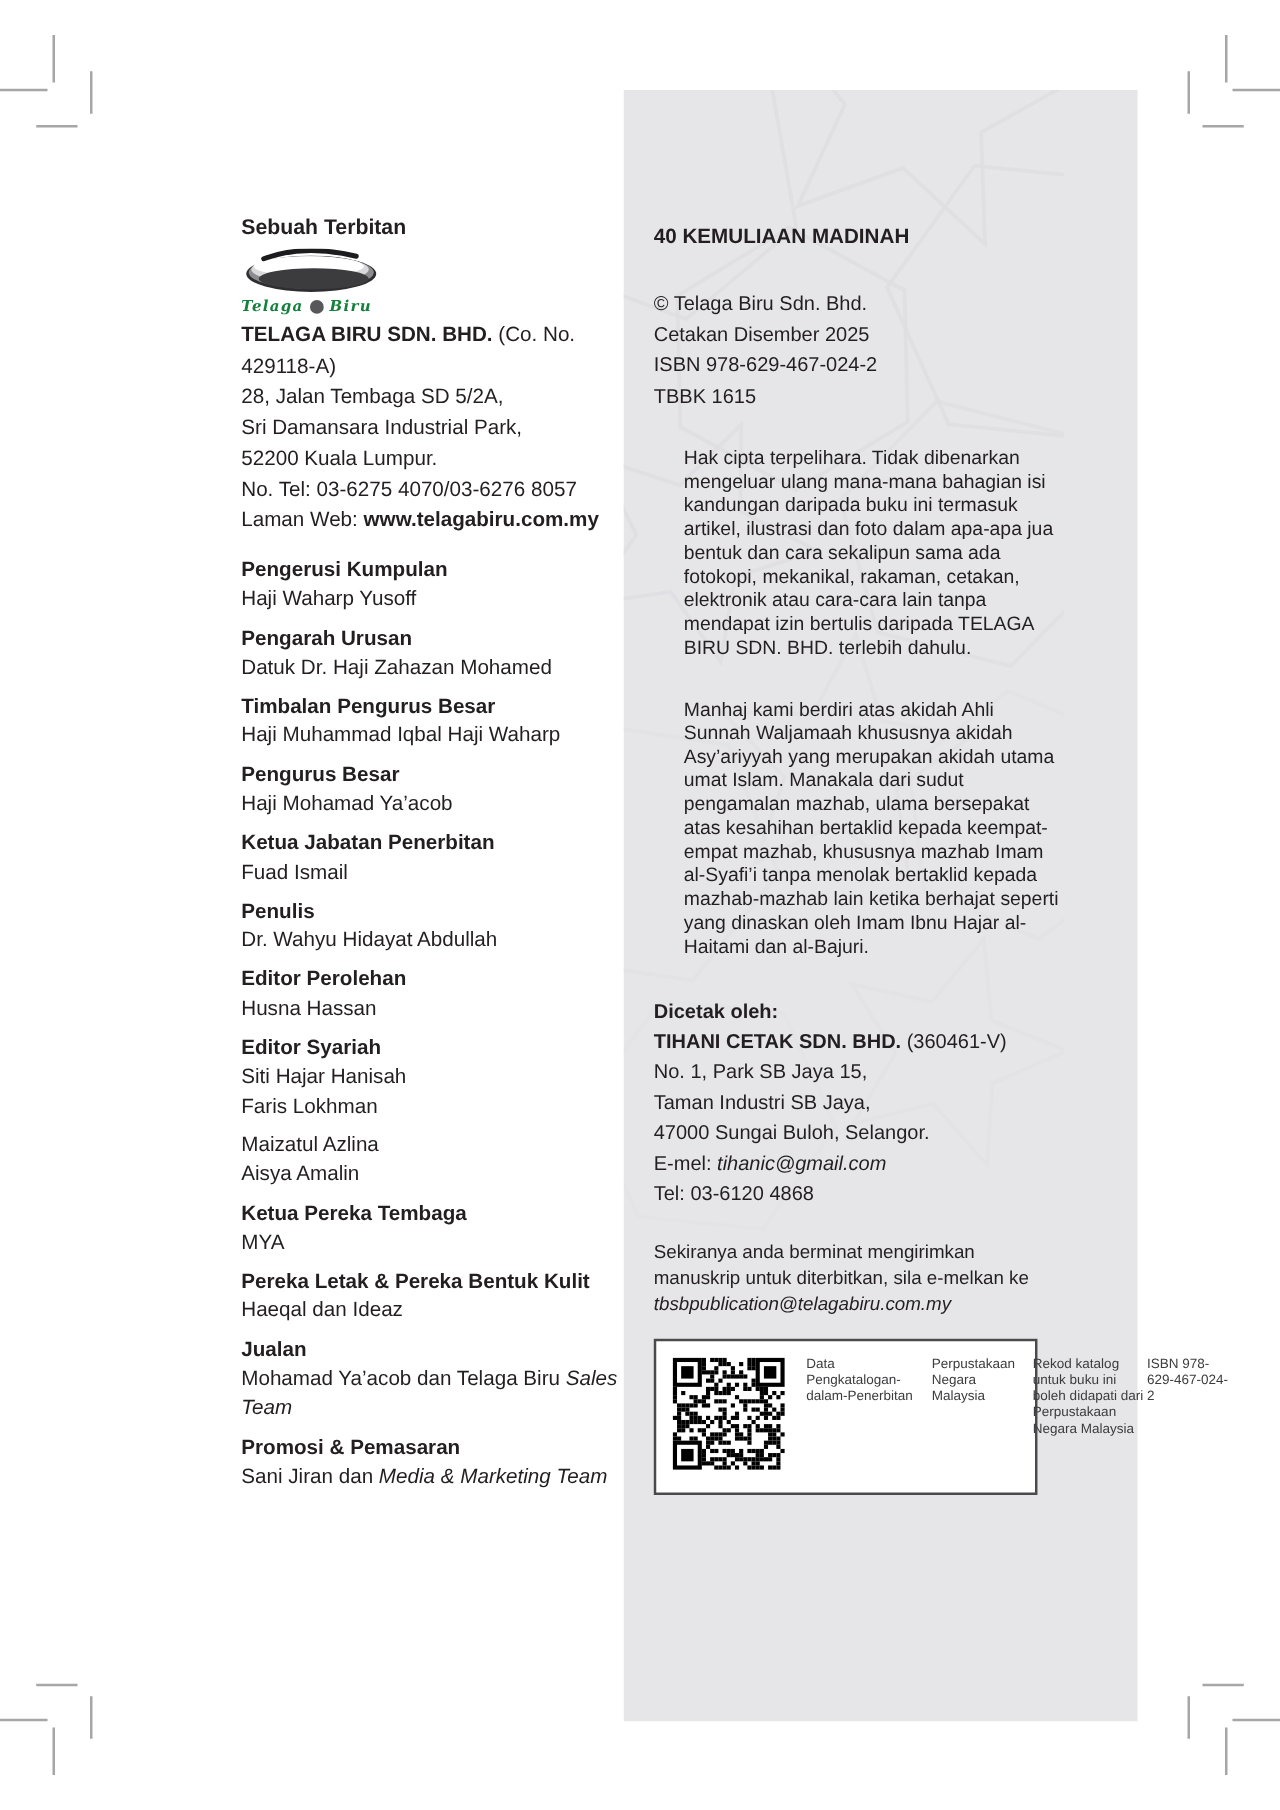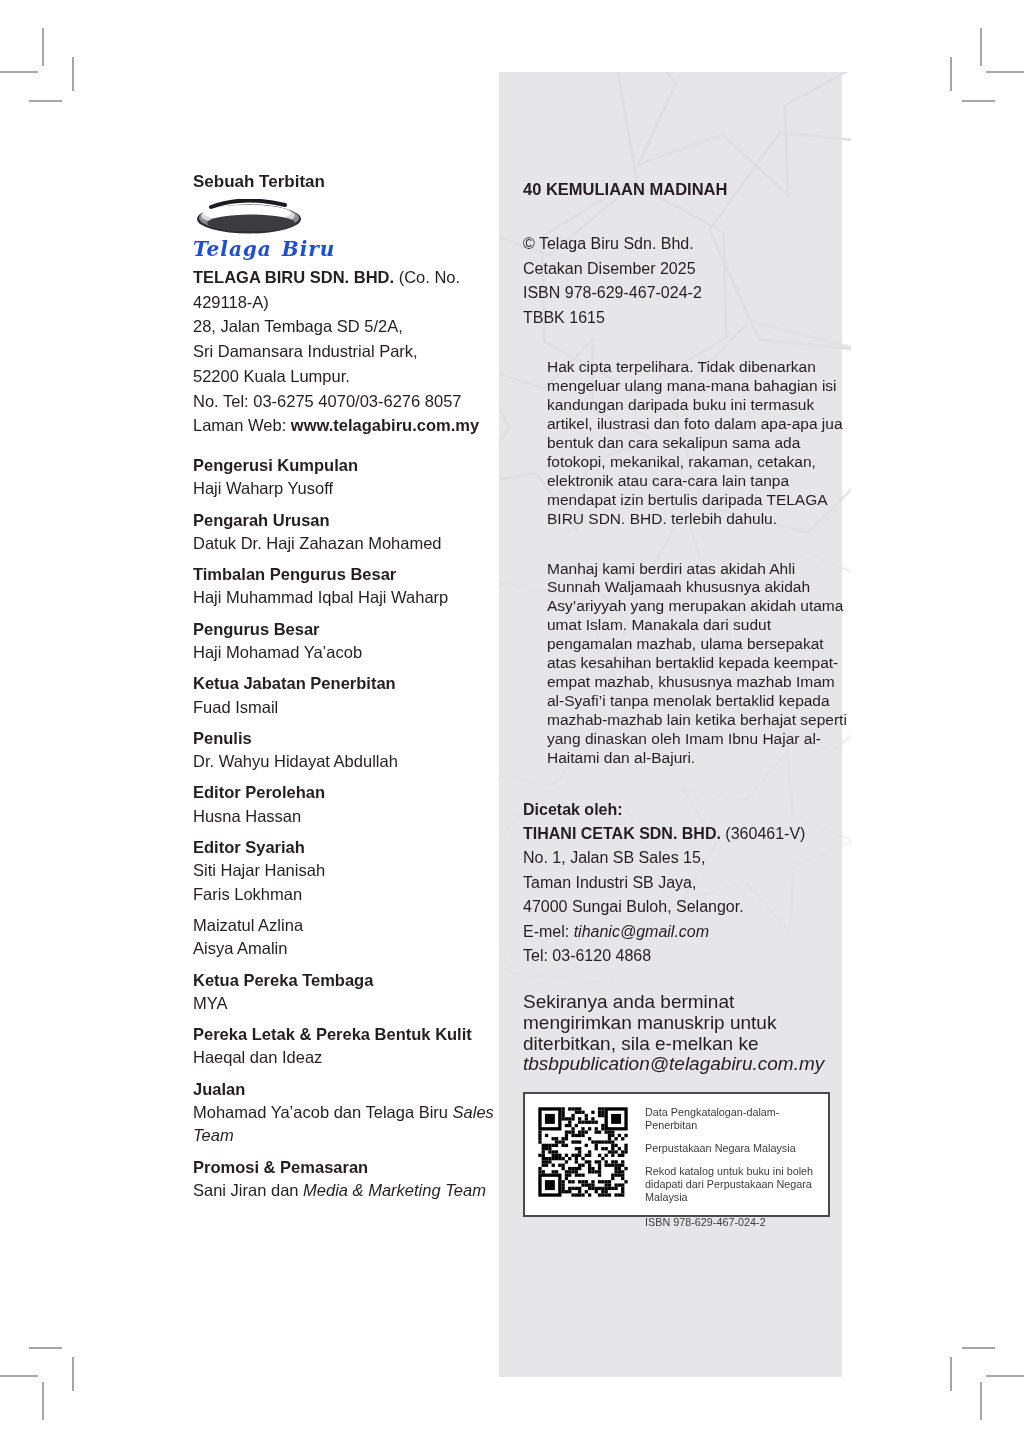--- a/index.html
+++ b/index.html
@@ -9,63 +9,63 @@
     font-family:"Liberation Sans","DejaVu Sans",sans-serif;
     color:#231f20;
     overflow:hidden;
   }
   
   .mark{position:absolute;background:#a6a6a8;}
   .mark.v{width:2px;}
   .mark.h{height:2px;}
   
   .panel{
-    position:absolute;left:499px;top:72px;width:343px;height:1305px;
+    position:absolute;left:499px;top:72px;width:411px;height:1305px;
     background:#e6e6e8;
   }
   .panel-pattern{position:absolute;left:0;top:0;width:352px;height:1305px;overflow:hidden;}
   .panel-content{
     position:relative;box-sizing:border-box;
     padding:106px 24px 0 24px;width:352px;
   }
   
   .leftcol{position:absolute;left:193px;top:172px;width:305px;}
   .sec-title{font-weight:bold;font-size:17px;line-height:20px;}
   .logo{margin:7px 0 2px 0;width:110px;}
   .logo-script{
     font-family:"DejaVu Serif","Liberation Serif",serif;
-    font-style:italic;font-weight:bold;font-size:20px;color:#1d4ed8;
+    font-style:italic;font-weight:bold;font-size:12px;color:#15803d;
     letter-spacing:1px;display:flex;align-items:center;gap:5px;margin-top:-2px;
   }
   .logo-dot{width:11px;height:11px;border-radius:50%;background:#58585a;display:inline-block;}
   .pubblock{font-size:16.5px;line-height:24.7px;margin-top:4px;}
   .credits{margin-top:16px;}
   .credit{margin-bottom:8px;font-size:16.5px;line-height:23.3px;}
   .credit-role{font-weight:bold;}
   .it{font-style:italic;}
   b.inline{font-weight:bold;}
   
   .book-title{font-weight:bold;font-size:16.5px;line-height:22px;}
   .copyblock{margin-top:32px;font-size:16px;line-height:24.6px;}
   .para{font-size:15.5px;line-height:18.9px;width:302px;margin-left:24px;}
   .para.rights{margin-top:28px;}
   .para.manhaj{margin-top:31px;}
   .printerblock{margin-top:30px;font-size:16px;line-height:24.4px;}
   .printer-head{font-weight:bold;}
-  .manuscript{margin-top:24px;font-size:19px;line-height:20.6px;width:302px;}
+  .manuscript{margin-top:24px;font-size:15px;line-height:20.6px;width:302px;}
   
   .catalog-box{
     margin-top:17px;box-sizing:border-box;
     width:307px;height:125px;background:#ffffff;border:2px solid #4a4a4c;
     display:flex;align-items:flex-start;padding:10px;gap:14px;
   }
   .qr{width:96px;height:96px;flex:0 0 auto;}
   .catalog-text{
     font-size:10.8px;line-height:13px;color:#3c3c3e;
-    display:flex;flex-direction:column;padding-top:2px;
+    display:flex;padding-top:2px;
   }
   .catalog-text .c1{margin-bottom:10px;}
   .catalog-text .c2{margin-bottom:10px;}
   .catalog-text .c3{margin-bottom:12px;width:170px;}
   .catalog-text .c4{}
 </style>
 </head>
 <body>
 
 <div>
@@ -200,21 +200,21 @@
       <div>TBBK 1615</div>
     </div>
 
     <div class="para rights">Hak cipta terpelihara. Tidak dibenarkan mengeluar ulang mana-mana bahagian isi kandungan daripada buku ini termasuk artikel, ilustrasi dan foto dalam apa-apa jua bentuk dan cara sekalipun sama ada fotokopi, mekanikal, rakaman, cetakan, elektronik atau cara-cara lain tanpa mendapat izin bertulis daripada TELAGA BIRU SDN. BHD. terlebih dahulu.</div>
 
     <div class="para manhaj">Manhaj kami berdiri atas akidah Ahli Sunnah Waljamaah khususnya akidah Asy’ariyyah yang merupakan akidah utama umat Islam. Manakala dari sudut pengamalan mazhab, ulama bersepakat atas kesahihan bertaklid kepada keempat-empat mazhab, khususnya mazhab Imam al-Syafi’i tanpa menolak bertaklid kepada mazhab-mazhab lain ketika berhajat seperti yang dinaskan oleh Imam Ibnu Hajar al-Haitami dan al-Bajuri.</div>
 
     <div class="printerblock">
       <div class="printer-head">Dicetak oleh:</div>
       <div><b class="inline">TIHANI CETAK SDN. BHD.</b><span> (360461-V)</span></div>
-      <div>No. 1, Jalan SB Sales 15,</div>
+      <div>No. 1, Park SB Jaya 15,</div>
       <div>Taman Industri SB Jaya,</div>
       <div>47000 Sungai Buloh, Selangor.</div>
       <div><span>E-mel: </span><span class="it">tihanic@gmail.com</span></div>
       <div>Tel: 03-6120 4868</div>
     </div>
 
     <div class="manuscript"><span>Sekiranya anda berminat mengirimkan manuskrip untuk diterbitkan, sila e-melkan ke </span><span class="it">tbsbpublication@telagabiru.com.my</span></div>
 
     <div class="catalog-box">
       <svg class="qr" id="qr-svg" viewBox="0 0 29 29">

